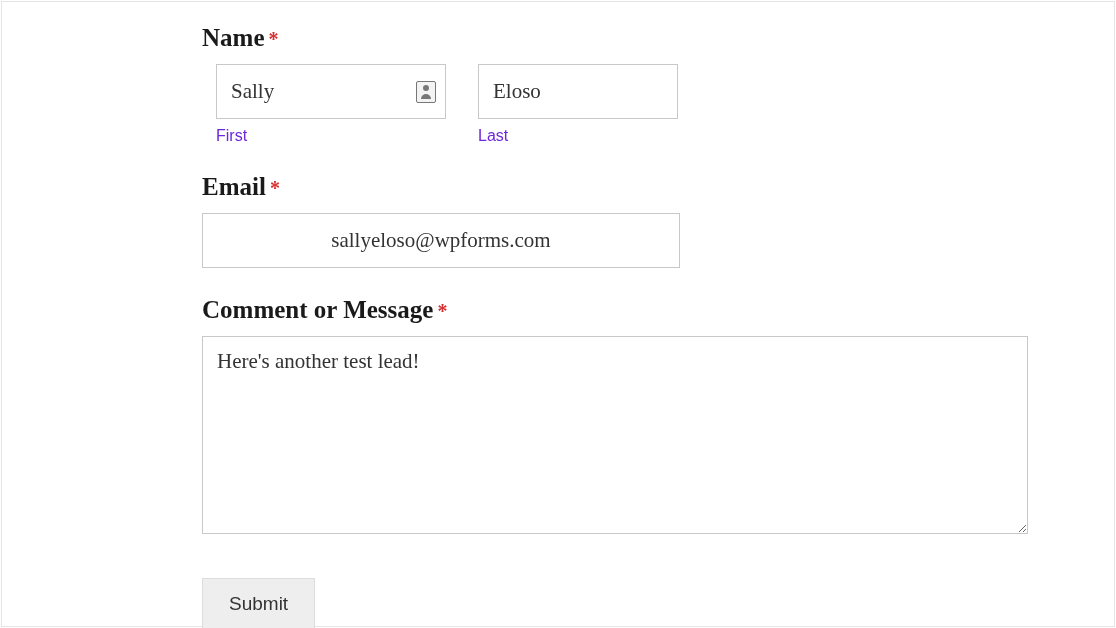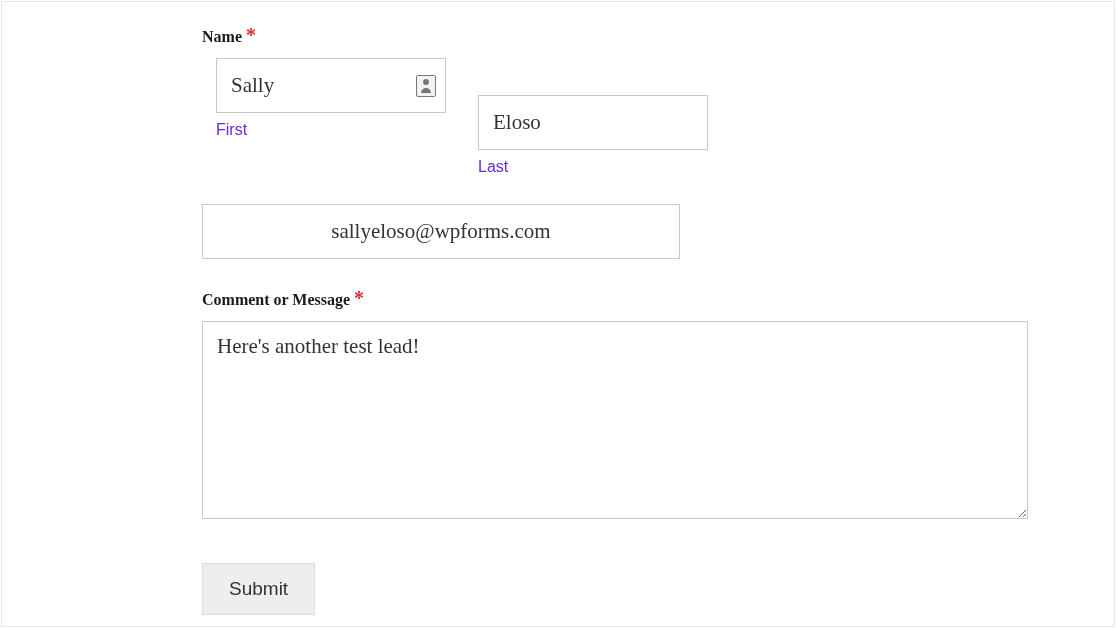--- a/index.html
+++ b/index.html
@@ -20,21 +20,21 @@
       height: 626px;
       margin: 1px;
       padding: 22px 200px 22px 200px;
       position: relative;
     }
     .field-group {
       margin-bottom: 28px;
     }
     .field-label {
       font-weight: bold;
-      font-size: 16px;
+      font-size: 25px;
       color: #1a1a1a;
       display: inline-block;
       margin-bottom: 12px;
     }
     .required {
       color: #d63030;
       font-weight: bold;
       font-size: 20px;
     }
     .name-row {
@@ -57,22 +57,21 @@
       color: #333;
       padding: 0 14px;
       background: #fff;
       outline: none;
     }
     .first-name-input {
       width: 230px;
       padding-right: 36px;
     }
     .last-name-input {
-      width: 230px;
-      margin-top: 37px;
+      width: 200px;
     }
     .email-input {
       width: 478px;
       text-align: center;
     }
     .sublabel {
       font-size: 16px;
       color: #6d28d9;
       margin-top: 8px;
       font-family: Liberation Sans, sans-serif;
@@ -153,20 +152,24 @@
         <div class="sublabel">First</div>
       </div>
       <div class="name-col">
         <input type="text" class="last-name-input" value="Eloso" style="">
         <div class="sublabel">Last</div>
       </div>
     </div>
   </div>
 
   <div class="field-group">
+    <div>
+      <span class="field-label">Email</span>
+      <span class="required">*</span>
+    </div>
     <input type="email" class="email-input" value="sallyeloso@wpforms.com" style="">
   </div>
 
   <div class="field-group">
     <div>
       <span class="field-label">Comment or Message</span>
       <span class="required">*</span>
     </div>
     <textarea style="">Here's another test lead!</textarea>
   </div>

